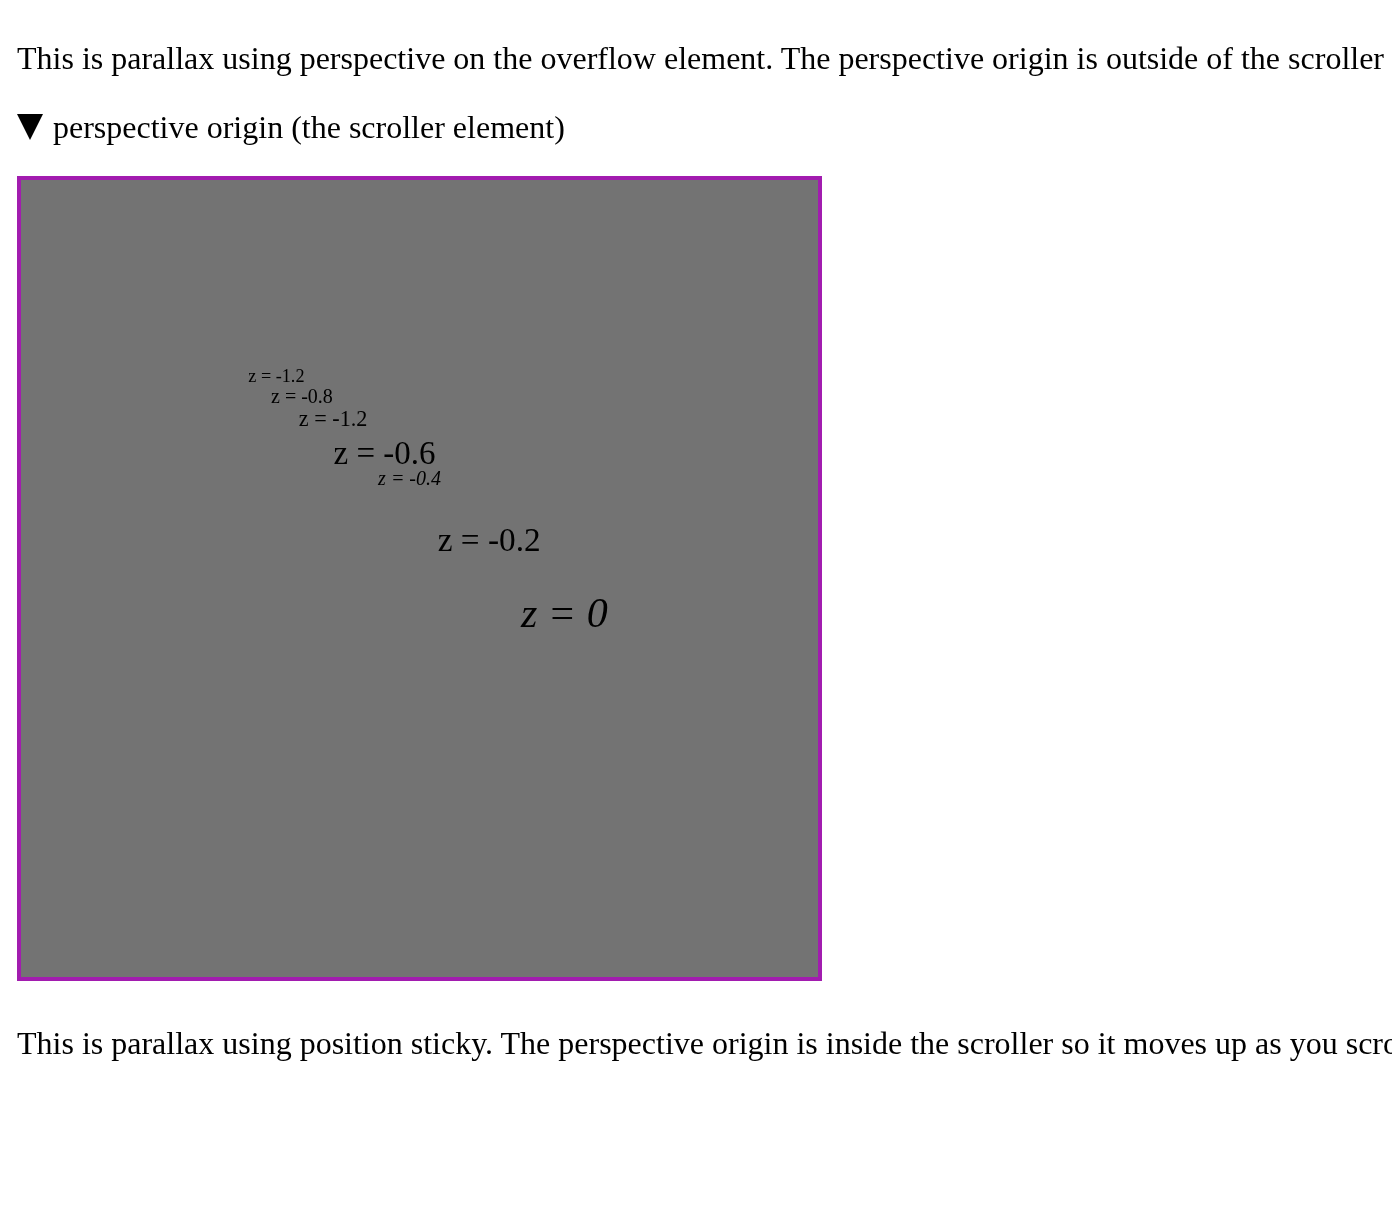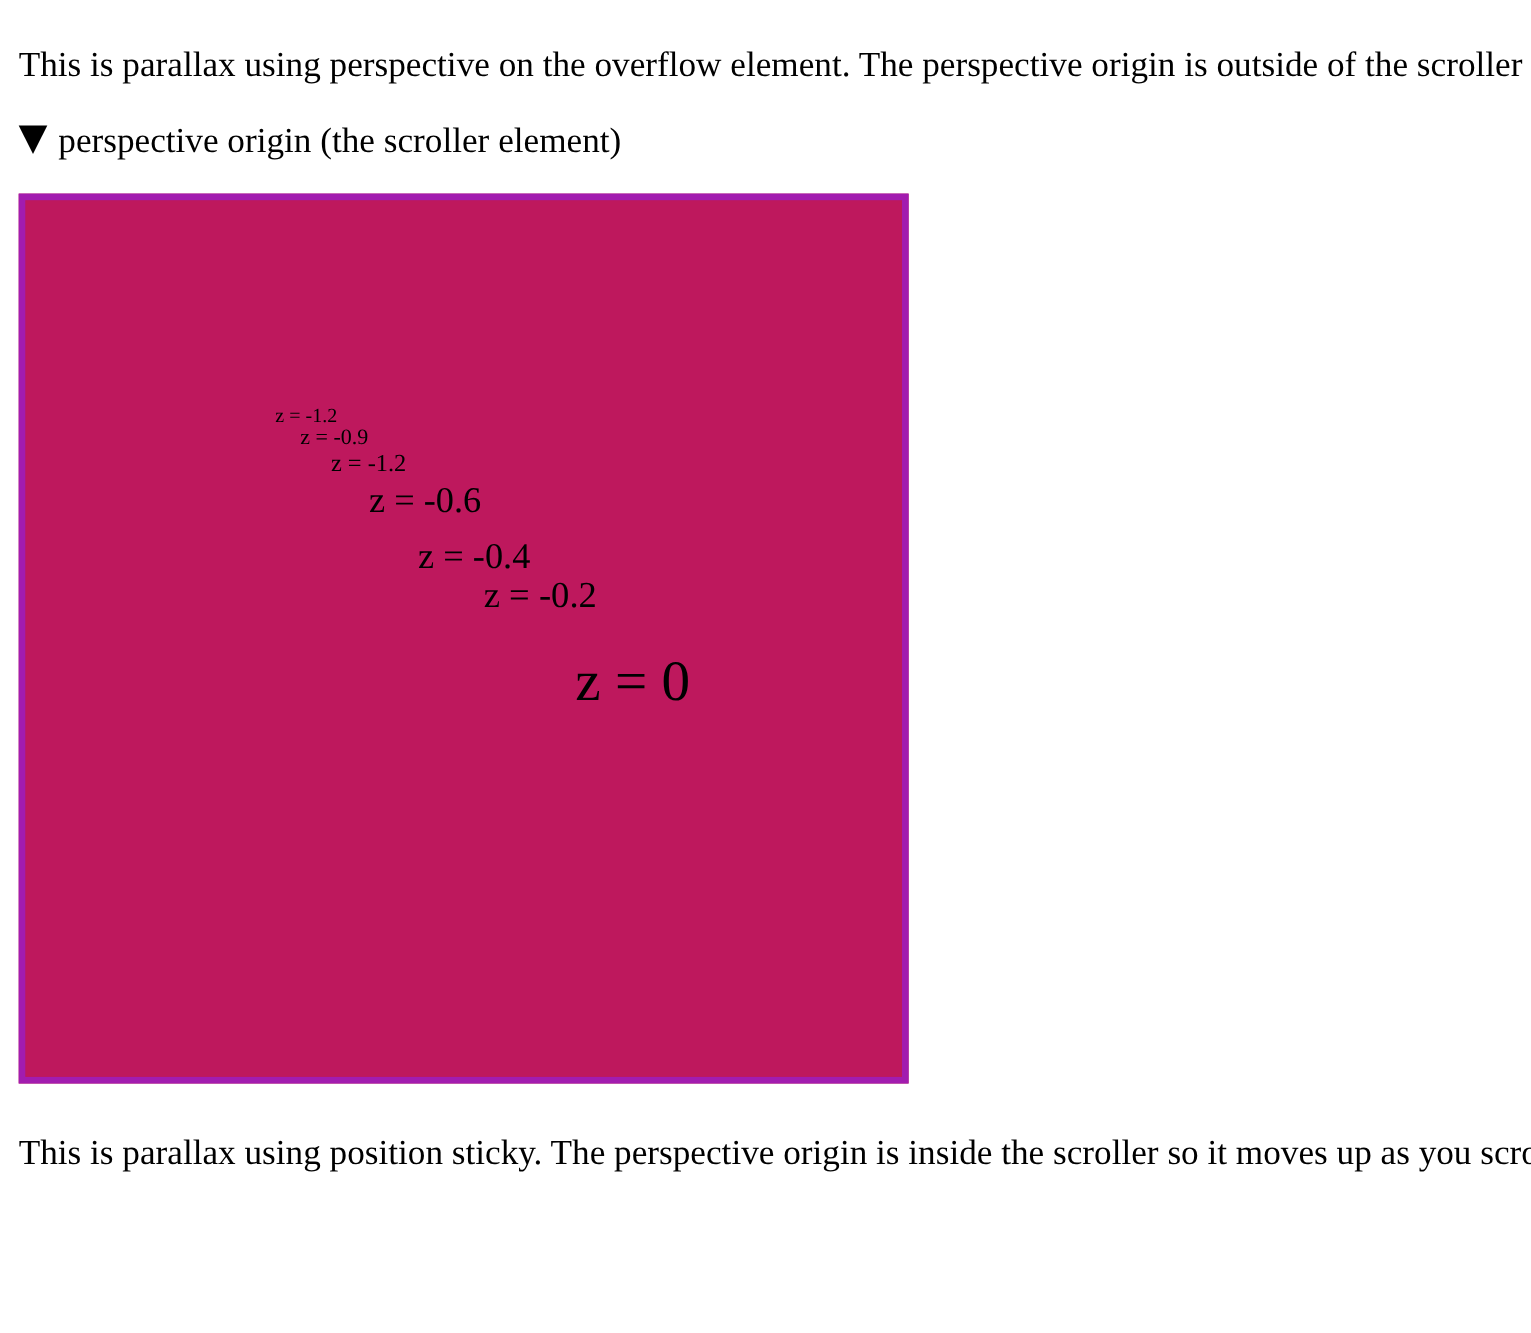--- a/index.html
+++ b/index.html
@@ -38,22 +38,22 @@
     border-left: 13px solid transparent;
     border-right: 13px solid transparent;
     border-top: 26px solid #000000;
     flex: 0 0 auto;
   }
   .scroller {
     position: relative;
     width: 797px;
     height: 797px;
     margin: 30px 0 44px 0;
-    border: 6px solid #a21caf;
-    background: #be185d;
+    border: 4px solid #a21caf;
+    background: #737373;
     overflow: hidden;
   }
   .z-label {
     position: absolute;
     line-height: 1;
     white-space: nowrap;
     color: #000000;
   }
 </style>
 </head>
@@ -64,24 +64,24 @@
   <p class="para">This is parallax using perspective on the overflow element. The perspective origin is outside of the scroller so</p>
 
 
   <div class="summary">
     <span class="marker"></span>
     <span class="summary-text">perspective origin (the scroller element)</span>
   </div>
 
   <div class="scroller" id="scroller">
       <span class="z-label" style="left: 227.3px; top: 187.3px; font-size: 18.2px;">z = -1.2</span>
-      <span class="z-label" style="left: 250px; top: 206px; font-size: 20px;">z = -0.9</span>
+      <span class="z-label" style="left: 250px; top: 206px; font-size: 20px;">z = -0.8</span>
       <span class="z-label" style="left: 277.8px; top: 228.9px; font-size: 22.2px;">z = -1.2</span>
       <span class="z-label" style="left: 312.5px; top: 257.5px; font-size: 33px;">z = -0.6</span>
-      <span class="z-label" style="left: 357.1px; top: 308px; font-size: 33px;">z = -0.4</span>
+      <span class="z-label" style="left: 357.1px; top: 288px; font-size: 20px; font-style: italic;">z = -0.4</span>
       <span class="z-label" style="left: 416.7px; top: 343.3px; font-size: 33.3px;">z = -0.2</span>
-      <span class="z-label" style="left: 500px; top: 412px; font-size: 52px;">z = 0</span>
+      <span class="z-label" style="left: 500px; top: 412px; font-size: 42px; font-style: italic;">z = 0</span>
     </div>
 
   <p class="para">This is parallax using position sticky. The perspective origin is inside the scroller so it moves up as you scroll</p>
 
 
 </div>
 
 </body></html>

